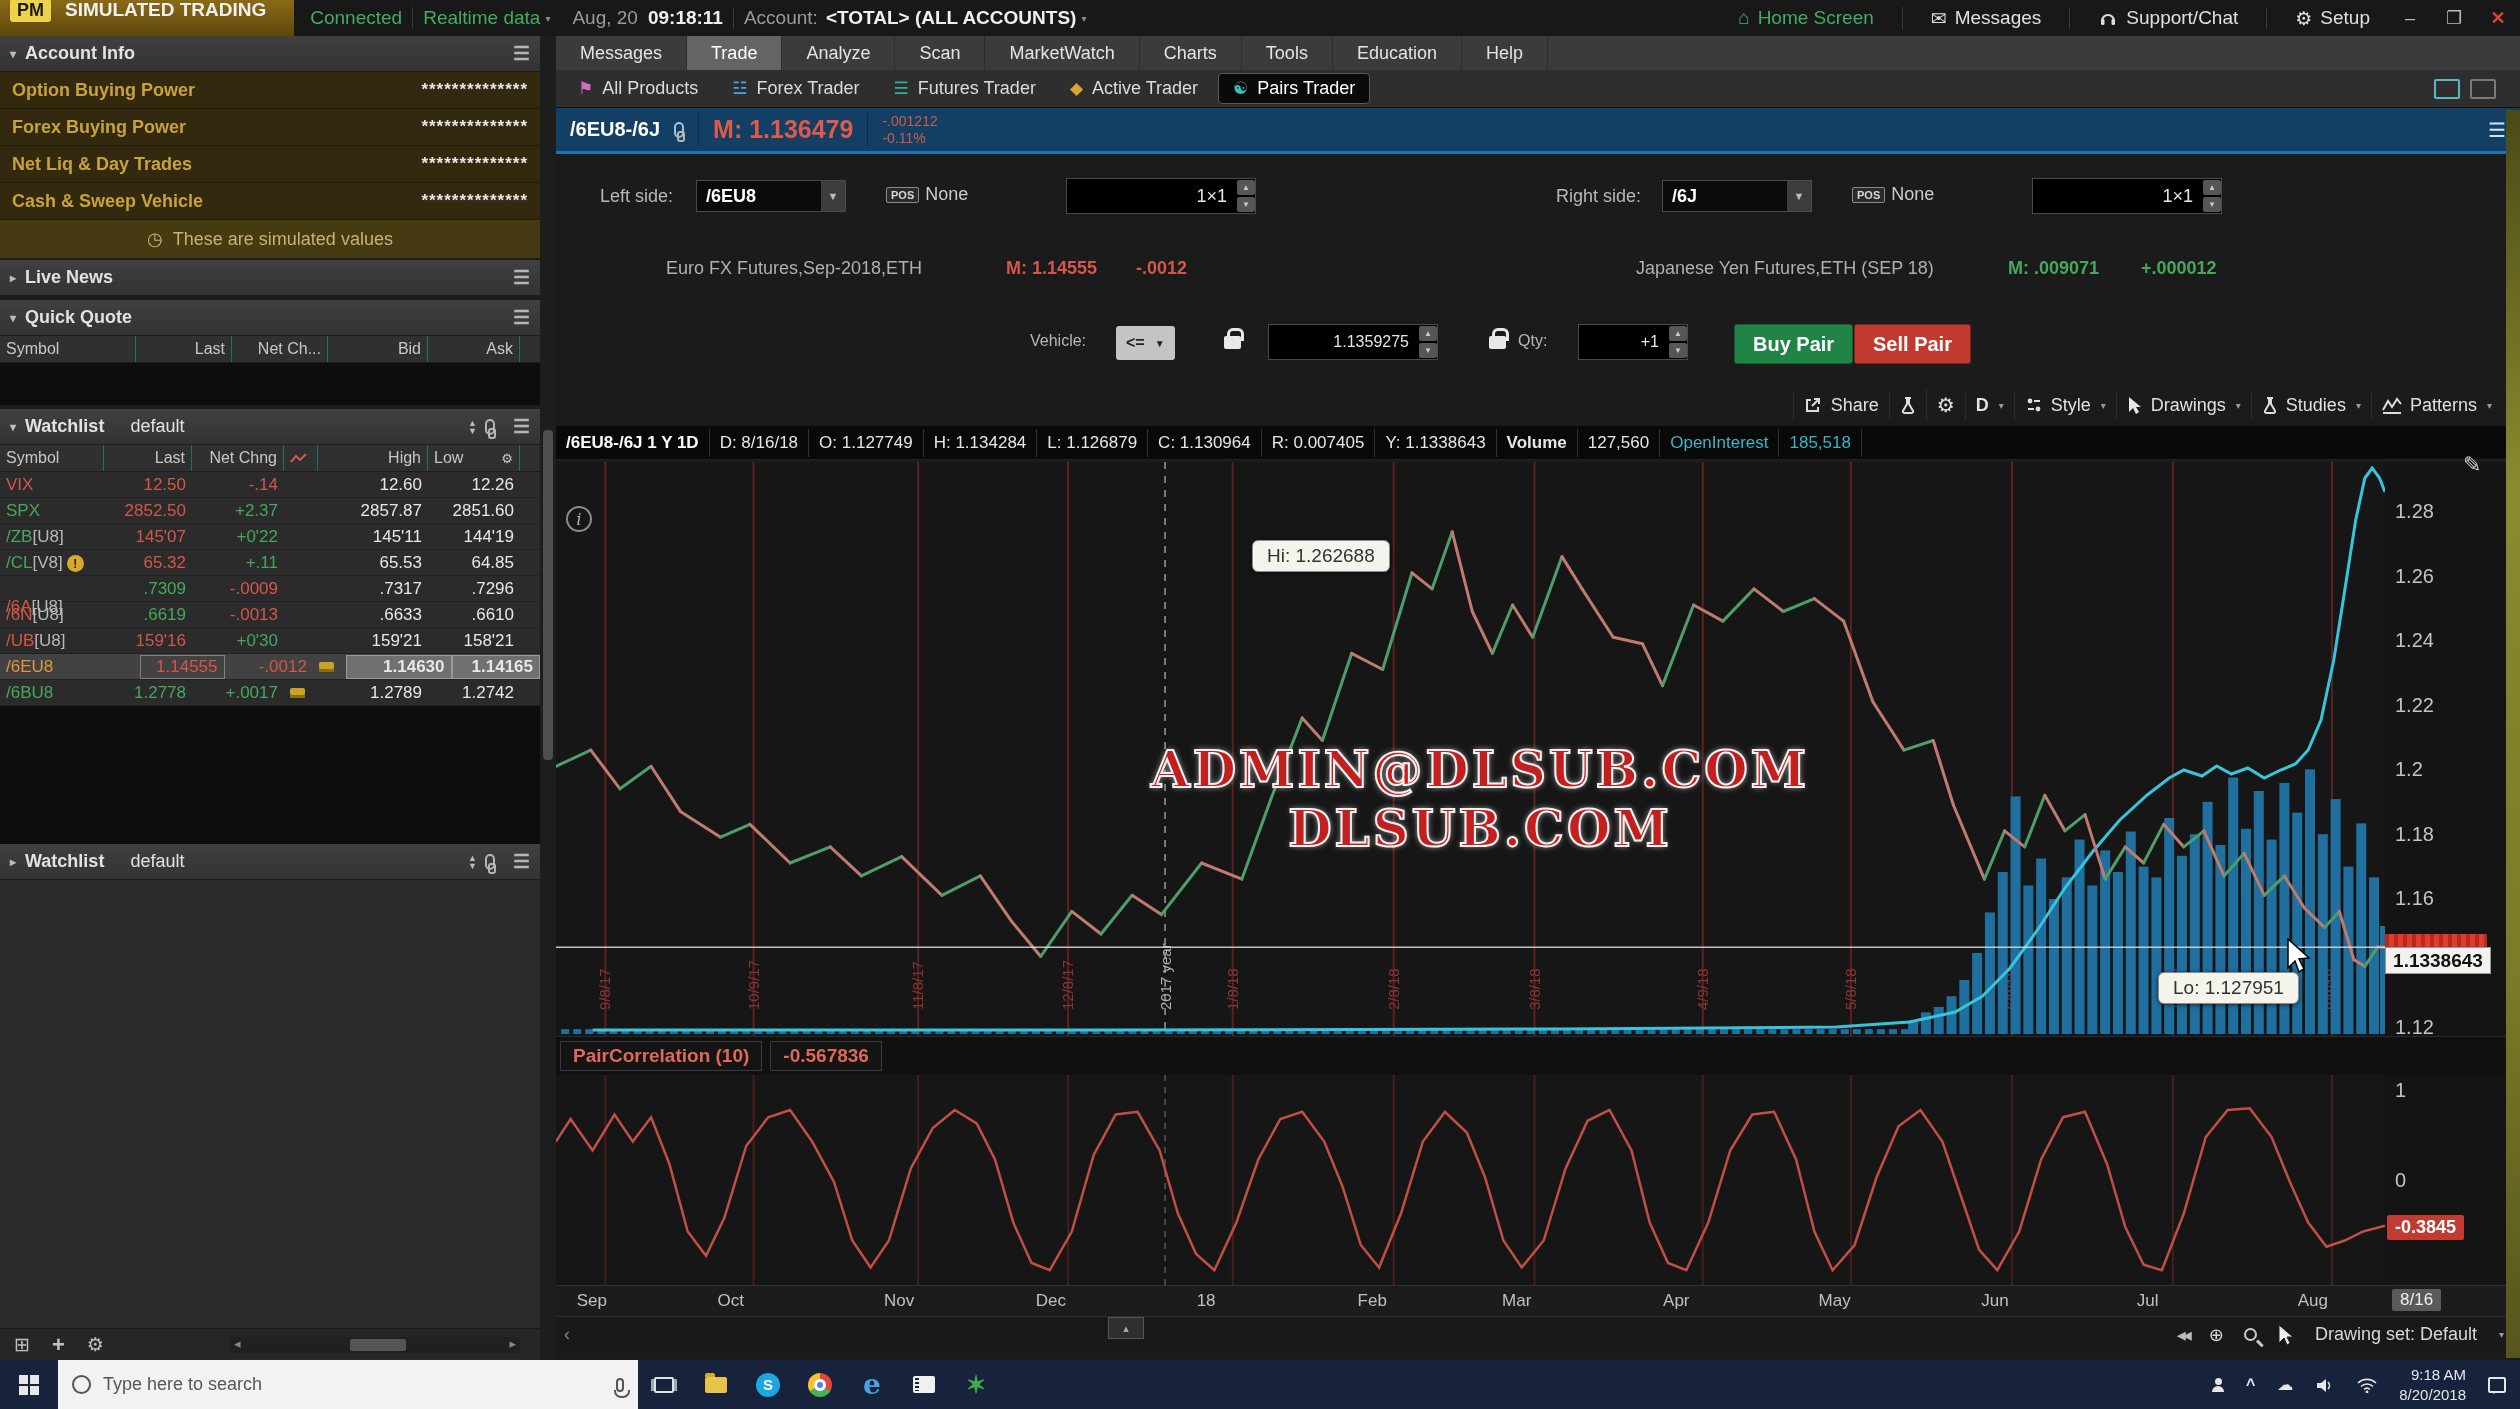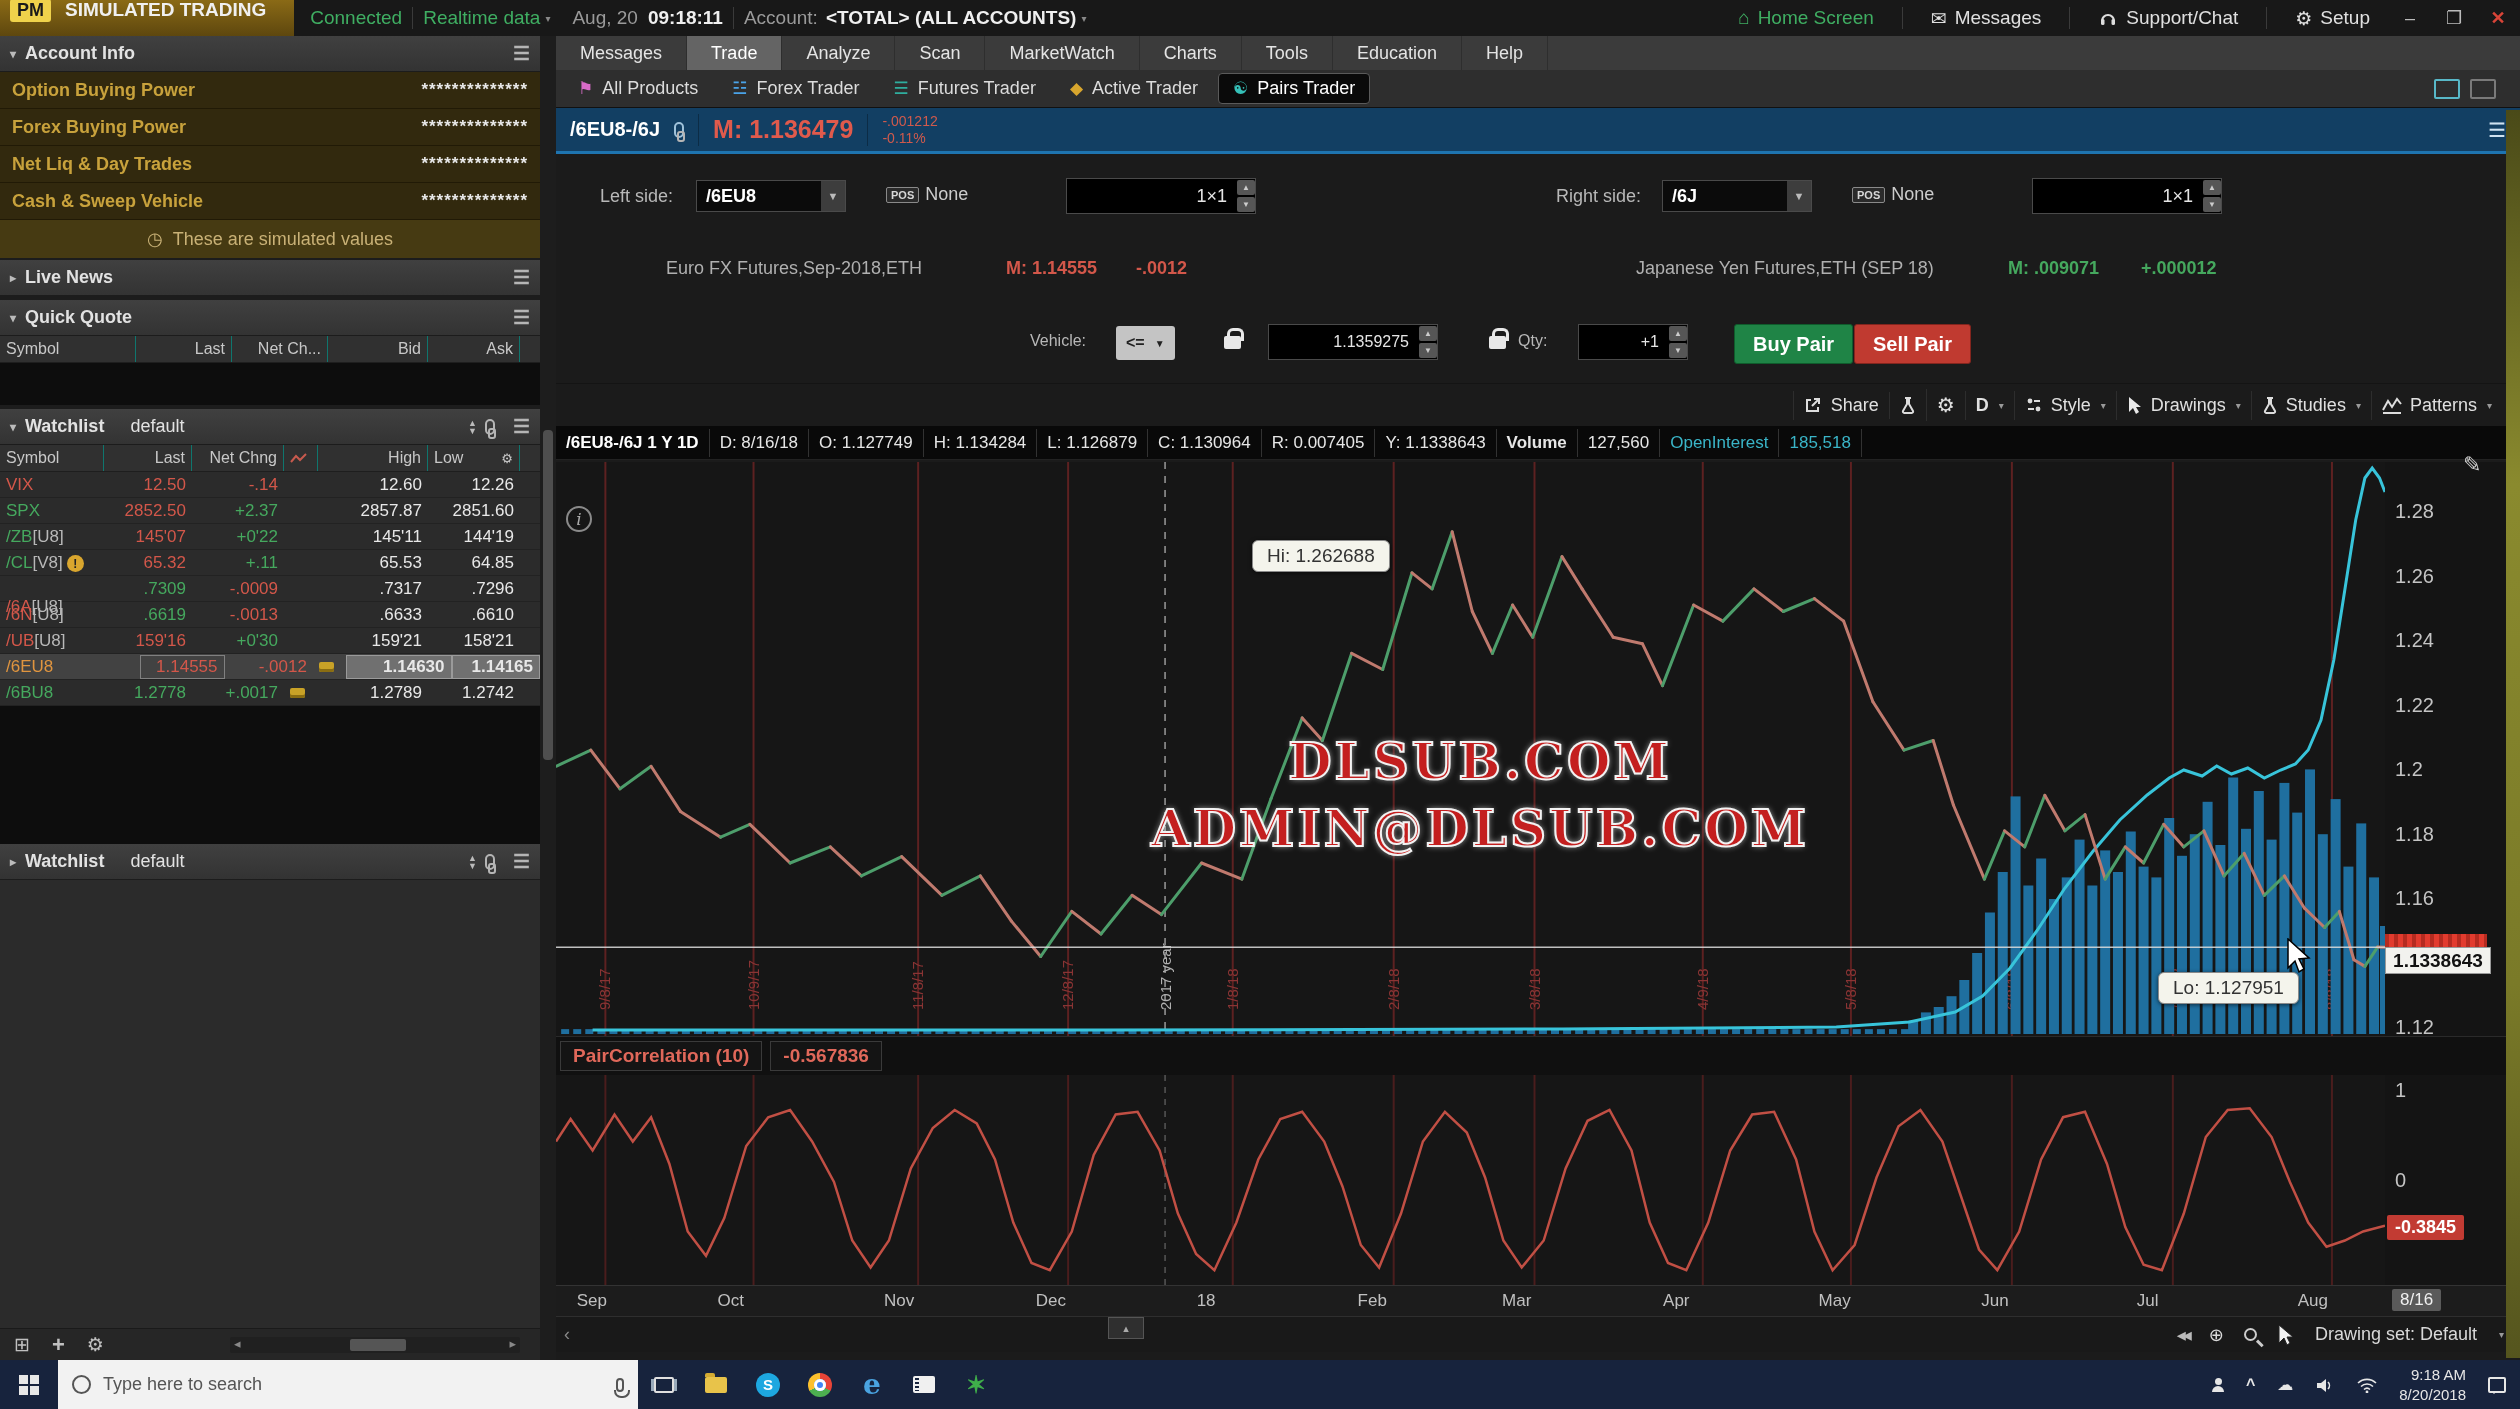--- a/index.html
+++ b/index.html
@@ -879,22 +879,22 @@
       </div>
     </div>
   </div>
 
   <div class="tooltip" style="left:1252px;top:540px">Hi: 1.262688</div>
   <div class="tooltip" style="left:2158px;top:972px">Lo: 1.127951</div>
   <svg class="abs" style="left:2286px;top:938px" width="28" height="38">
     <polygon points="2,1 2,30 9,23 13,34 18,31 13,21 23,20" fill="#fff" stroke="#000" stroke-width="1.5"></polygon>
   </svg>
   <div id="watermark">
+    <div class="wm-line" style="margin-top:8px">ADMIN@DLSUB.COM</div>
     <div class="wm-line">DLSUB.COM</div>
-    <div class="wm-line" style="margin-top:8px">ADMIN@DLSUB.COM</div>
   </div>
   <div id="olive-strip"></div>
 
   <div id="taskbar">
     <div class="win-start">
       <span class="win-logo">
           <span></span>
           <span></span>
           <span></span>
           <span></span>

